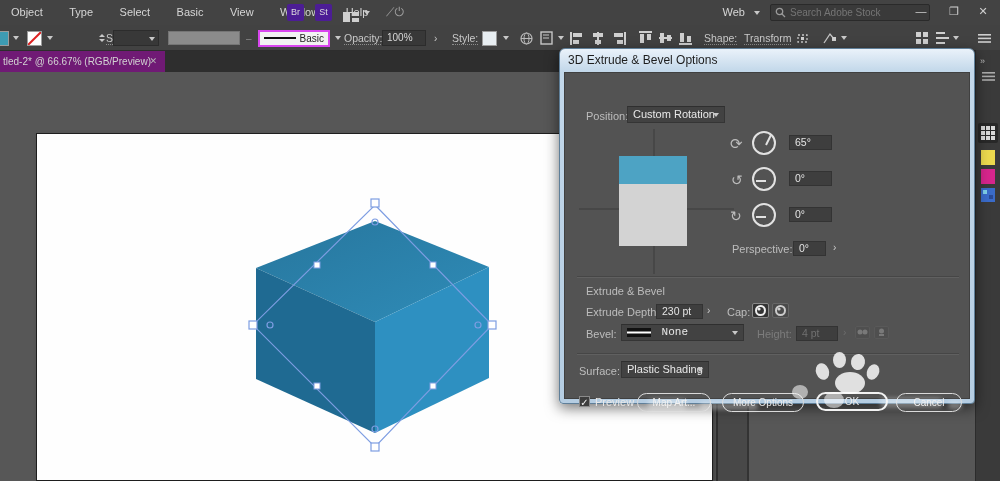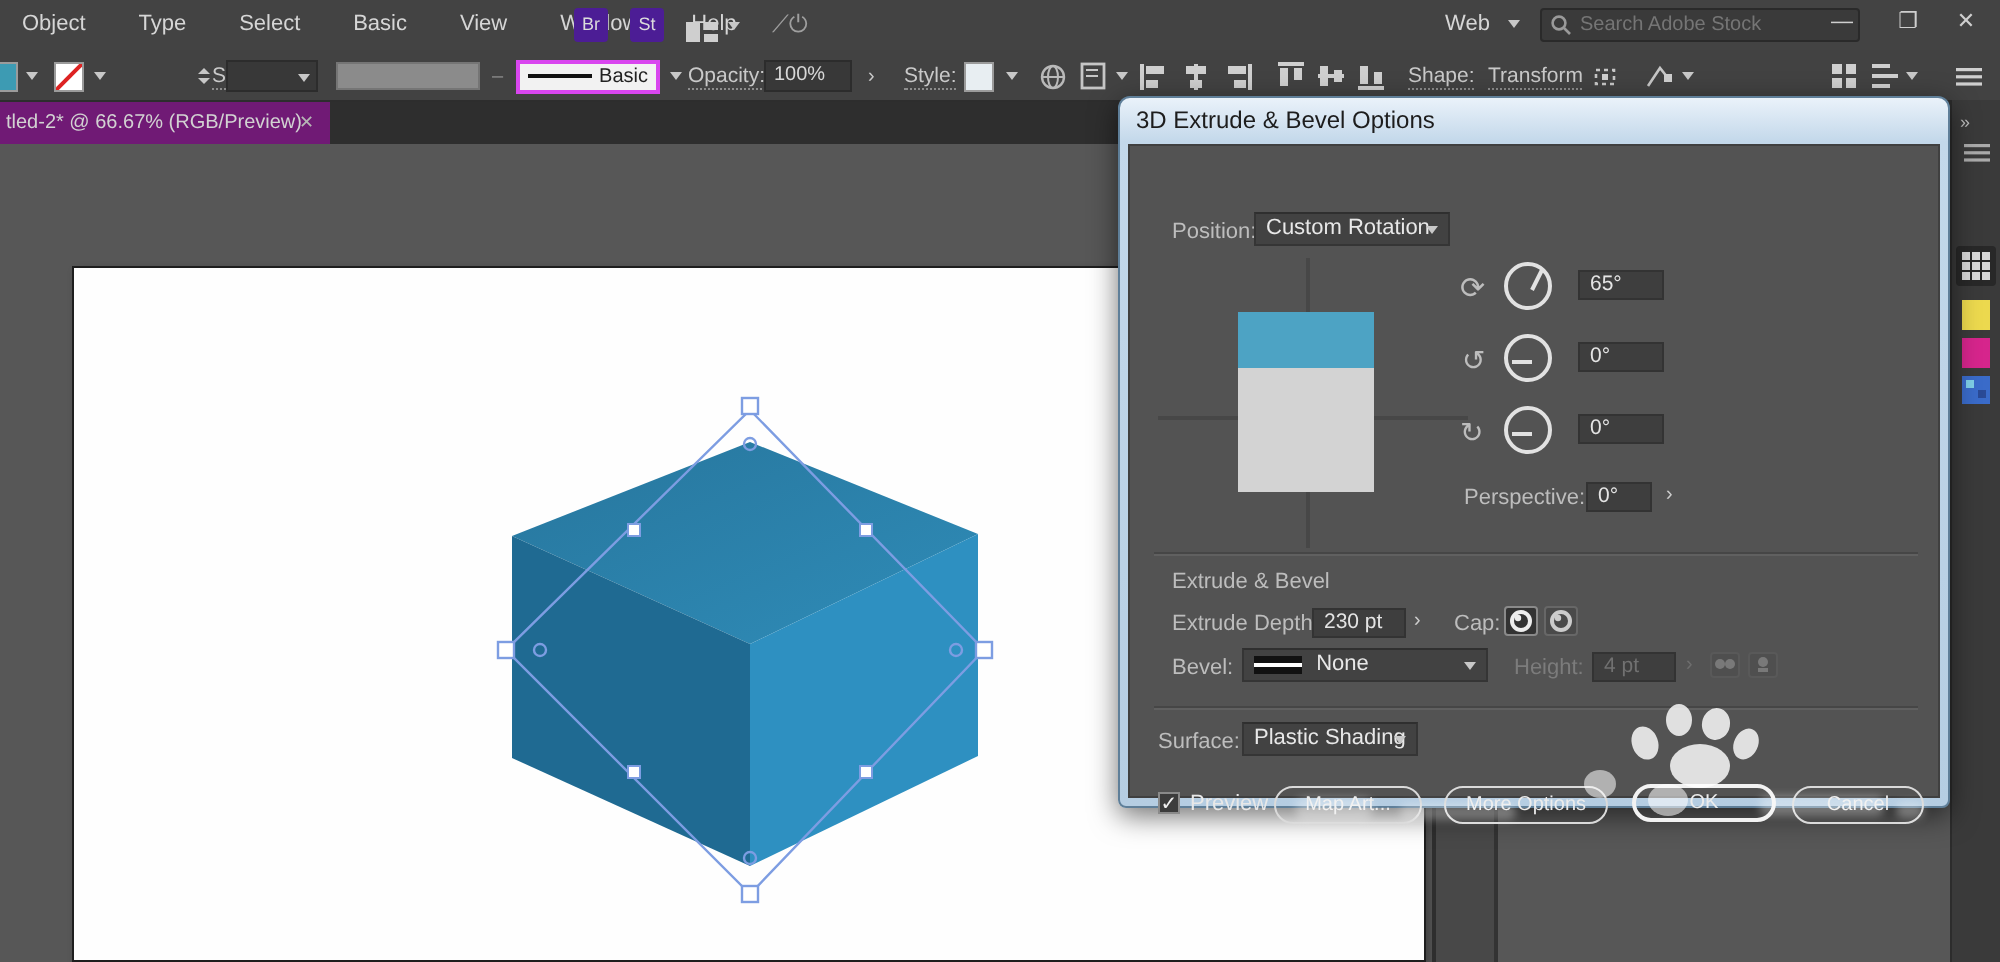--- a/index.html
+++ b/index.html
@@ -417,21 +417,21 @@
           </svg>
       </span>
       <span class="cap-btn" style="left:207px; top:230px;">
         <svg width="15" height="13" style="position:absolute;left:0;top:0;">
             <circle cx="7.5" cy="6.5" r="4.5" fill="none" stroke="#ccc" stroke-width="2"></circle>
             <circle cx="6" cy="5" r="1.6" fill="#ccc"></circle>
           </svg>
       </span>
 
       <span class="d-lbl" style="left:21px; top:255px;">Bevel:</span>
-      <span class="d-dd" style="left:56px; top:251px; width:123px;">
+      <span class="d-dd" style="left:56px; top:251px; width:123px;font-family:Liberation Mono, monospace;">
         <svg width="24" height="9" style="vertical-align:middle; margin-right:4px;">
             <rect width="24" height="9" fill="#111"></rect>
             <rect y="3.5" width="24" height="2" fill="#fff"></rect>
           </svg>
         <span>None</span>
         <span class="chev"></span>
       </span>
       <span class="d-lbl-dis" style="left:192px; top:255px;">Height:</span>
       <span class="d-field dis" style="left:231px; top:253px; width:42px;">4 pt</span>
       <span class="d-gt dis" style="left:278px; top:254px;">›</span>

